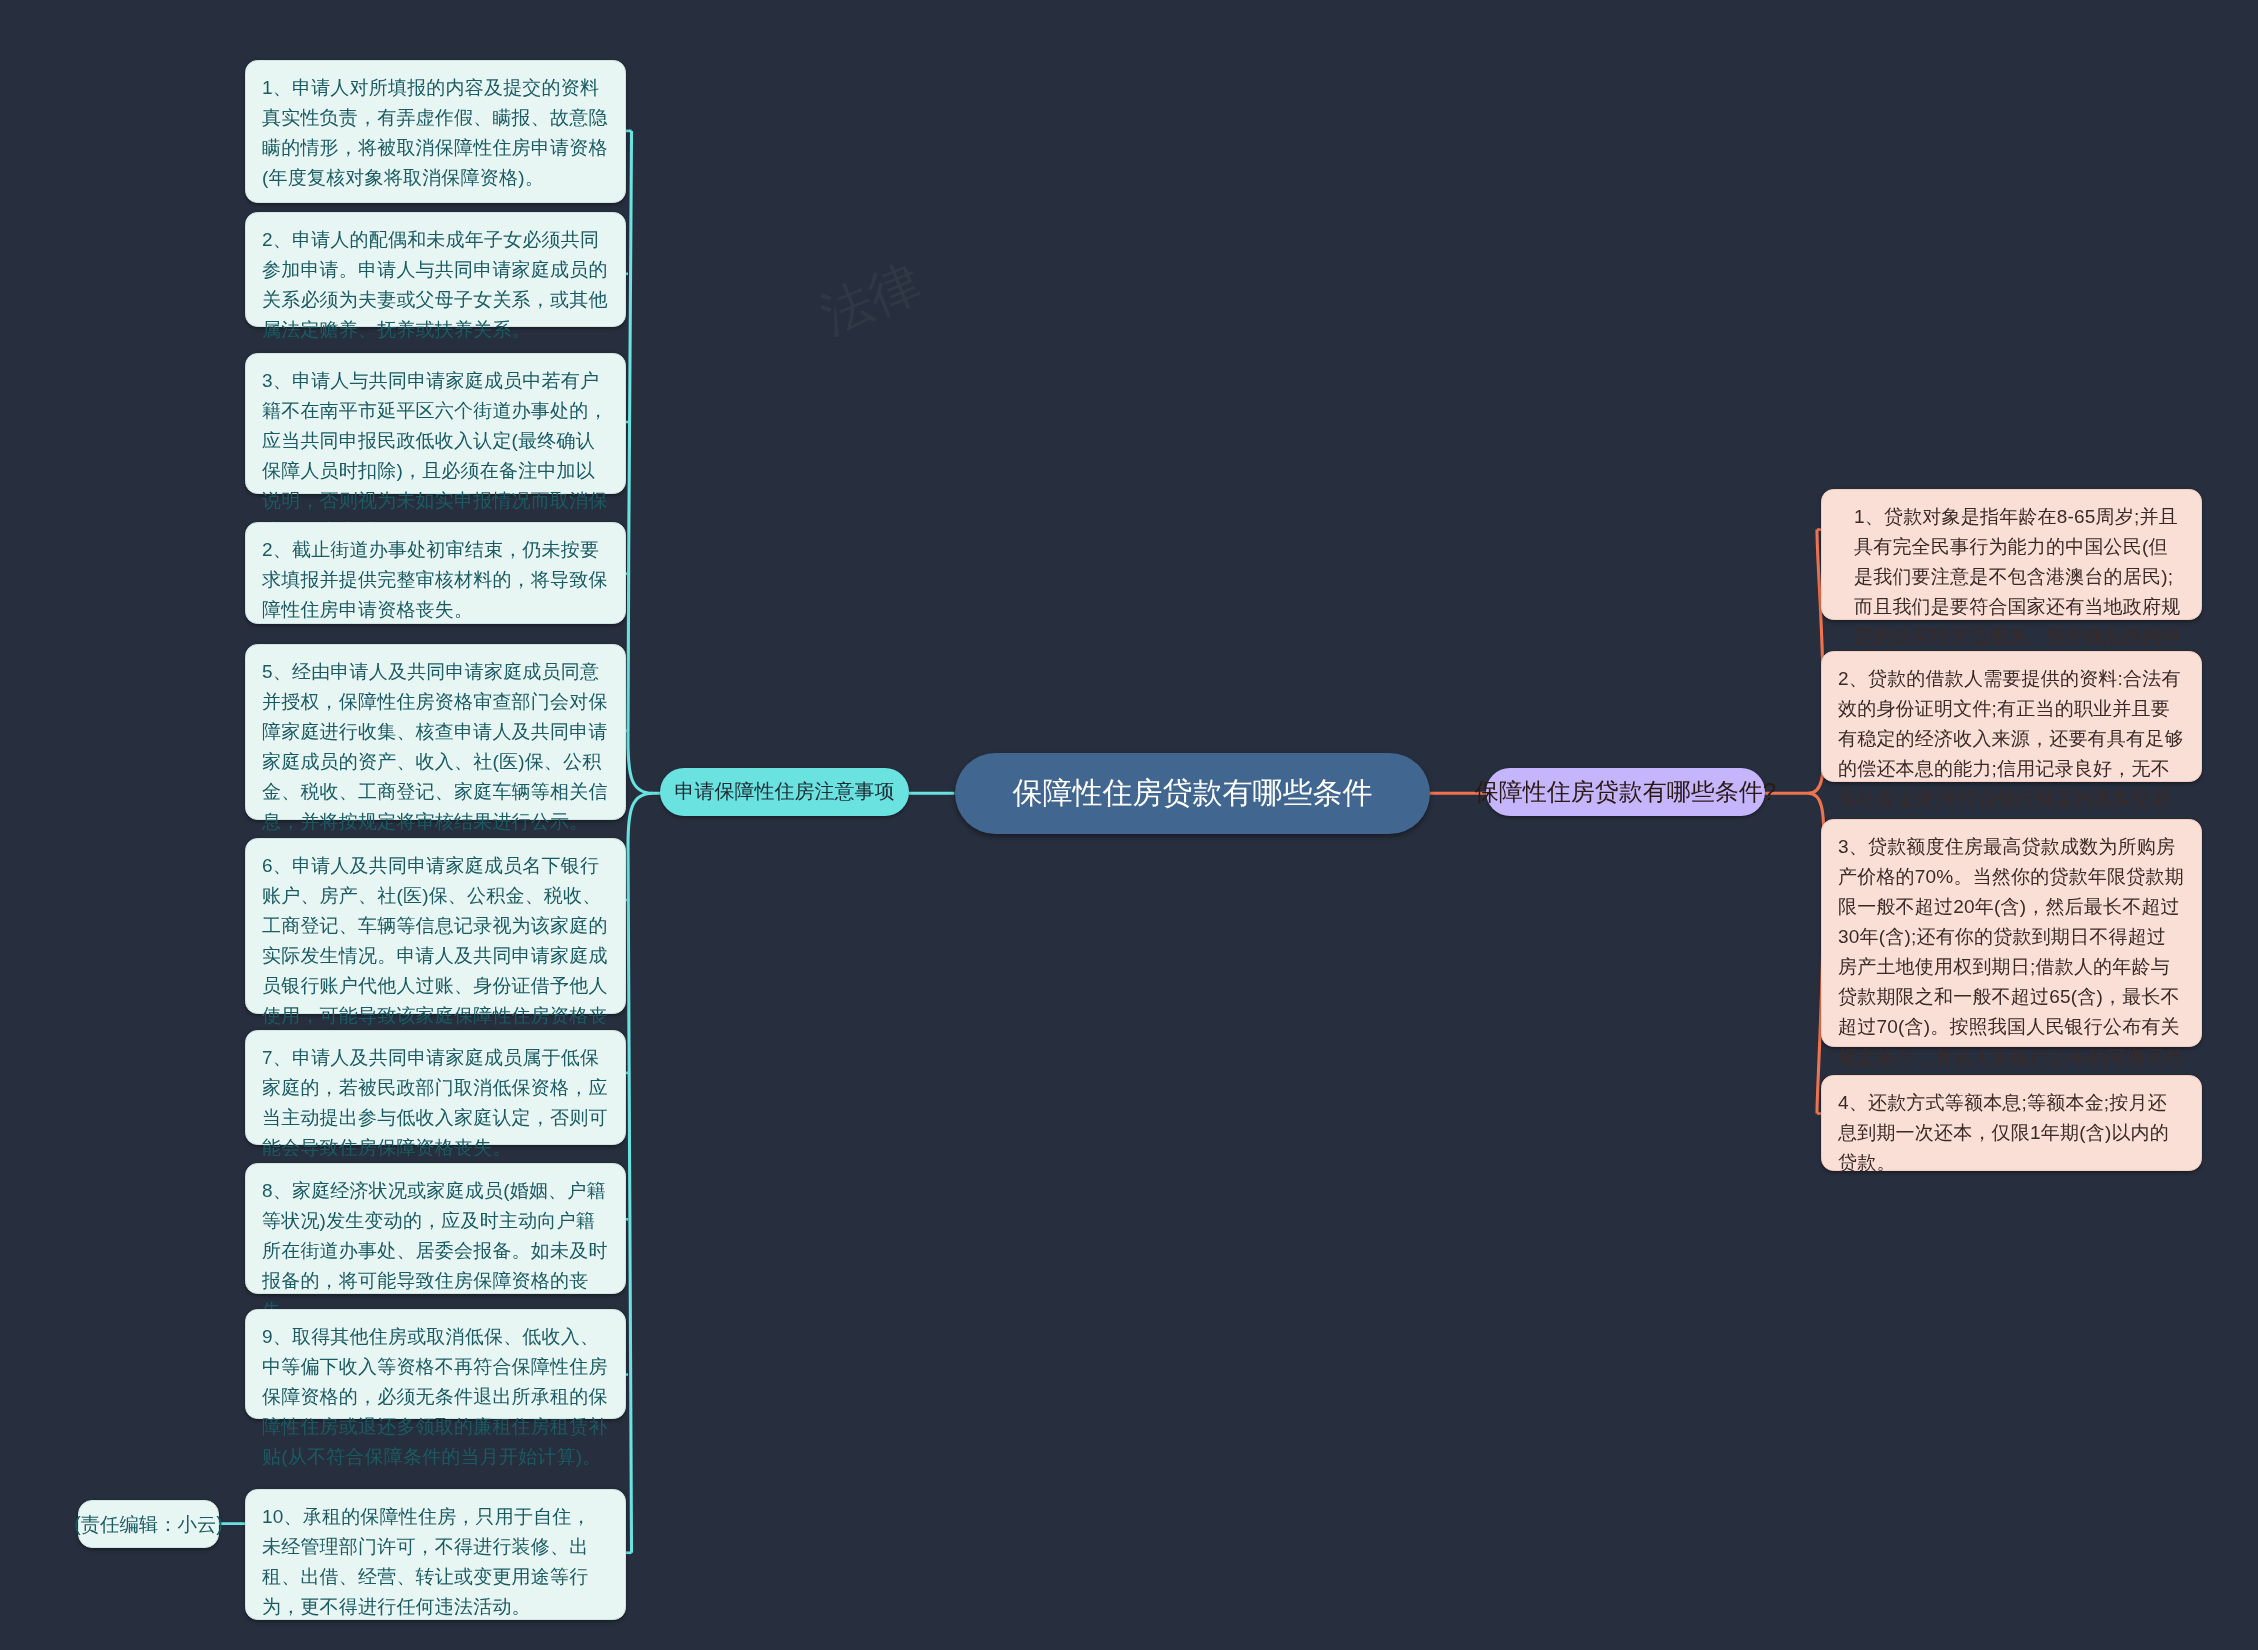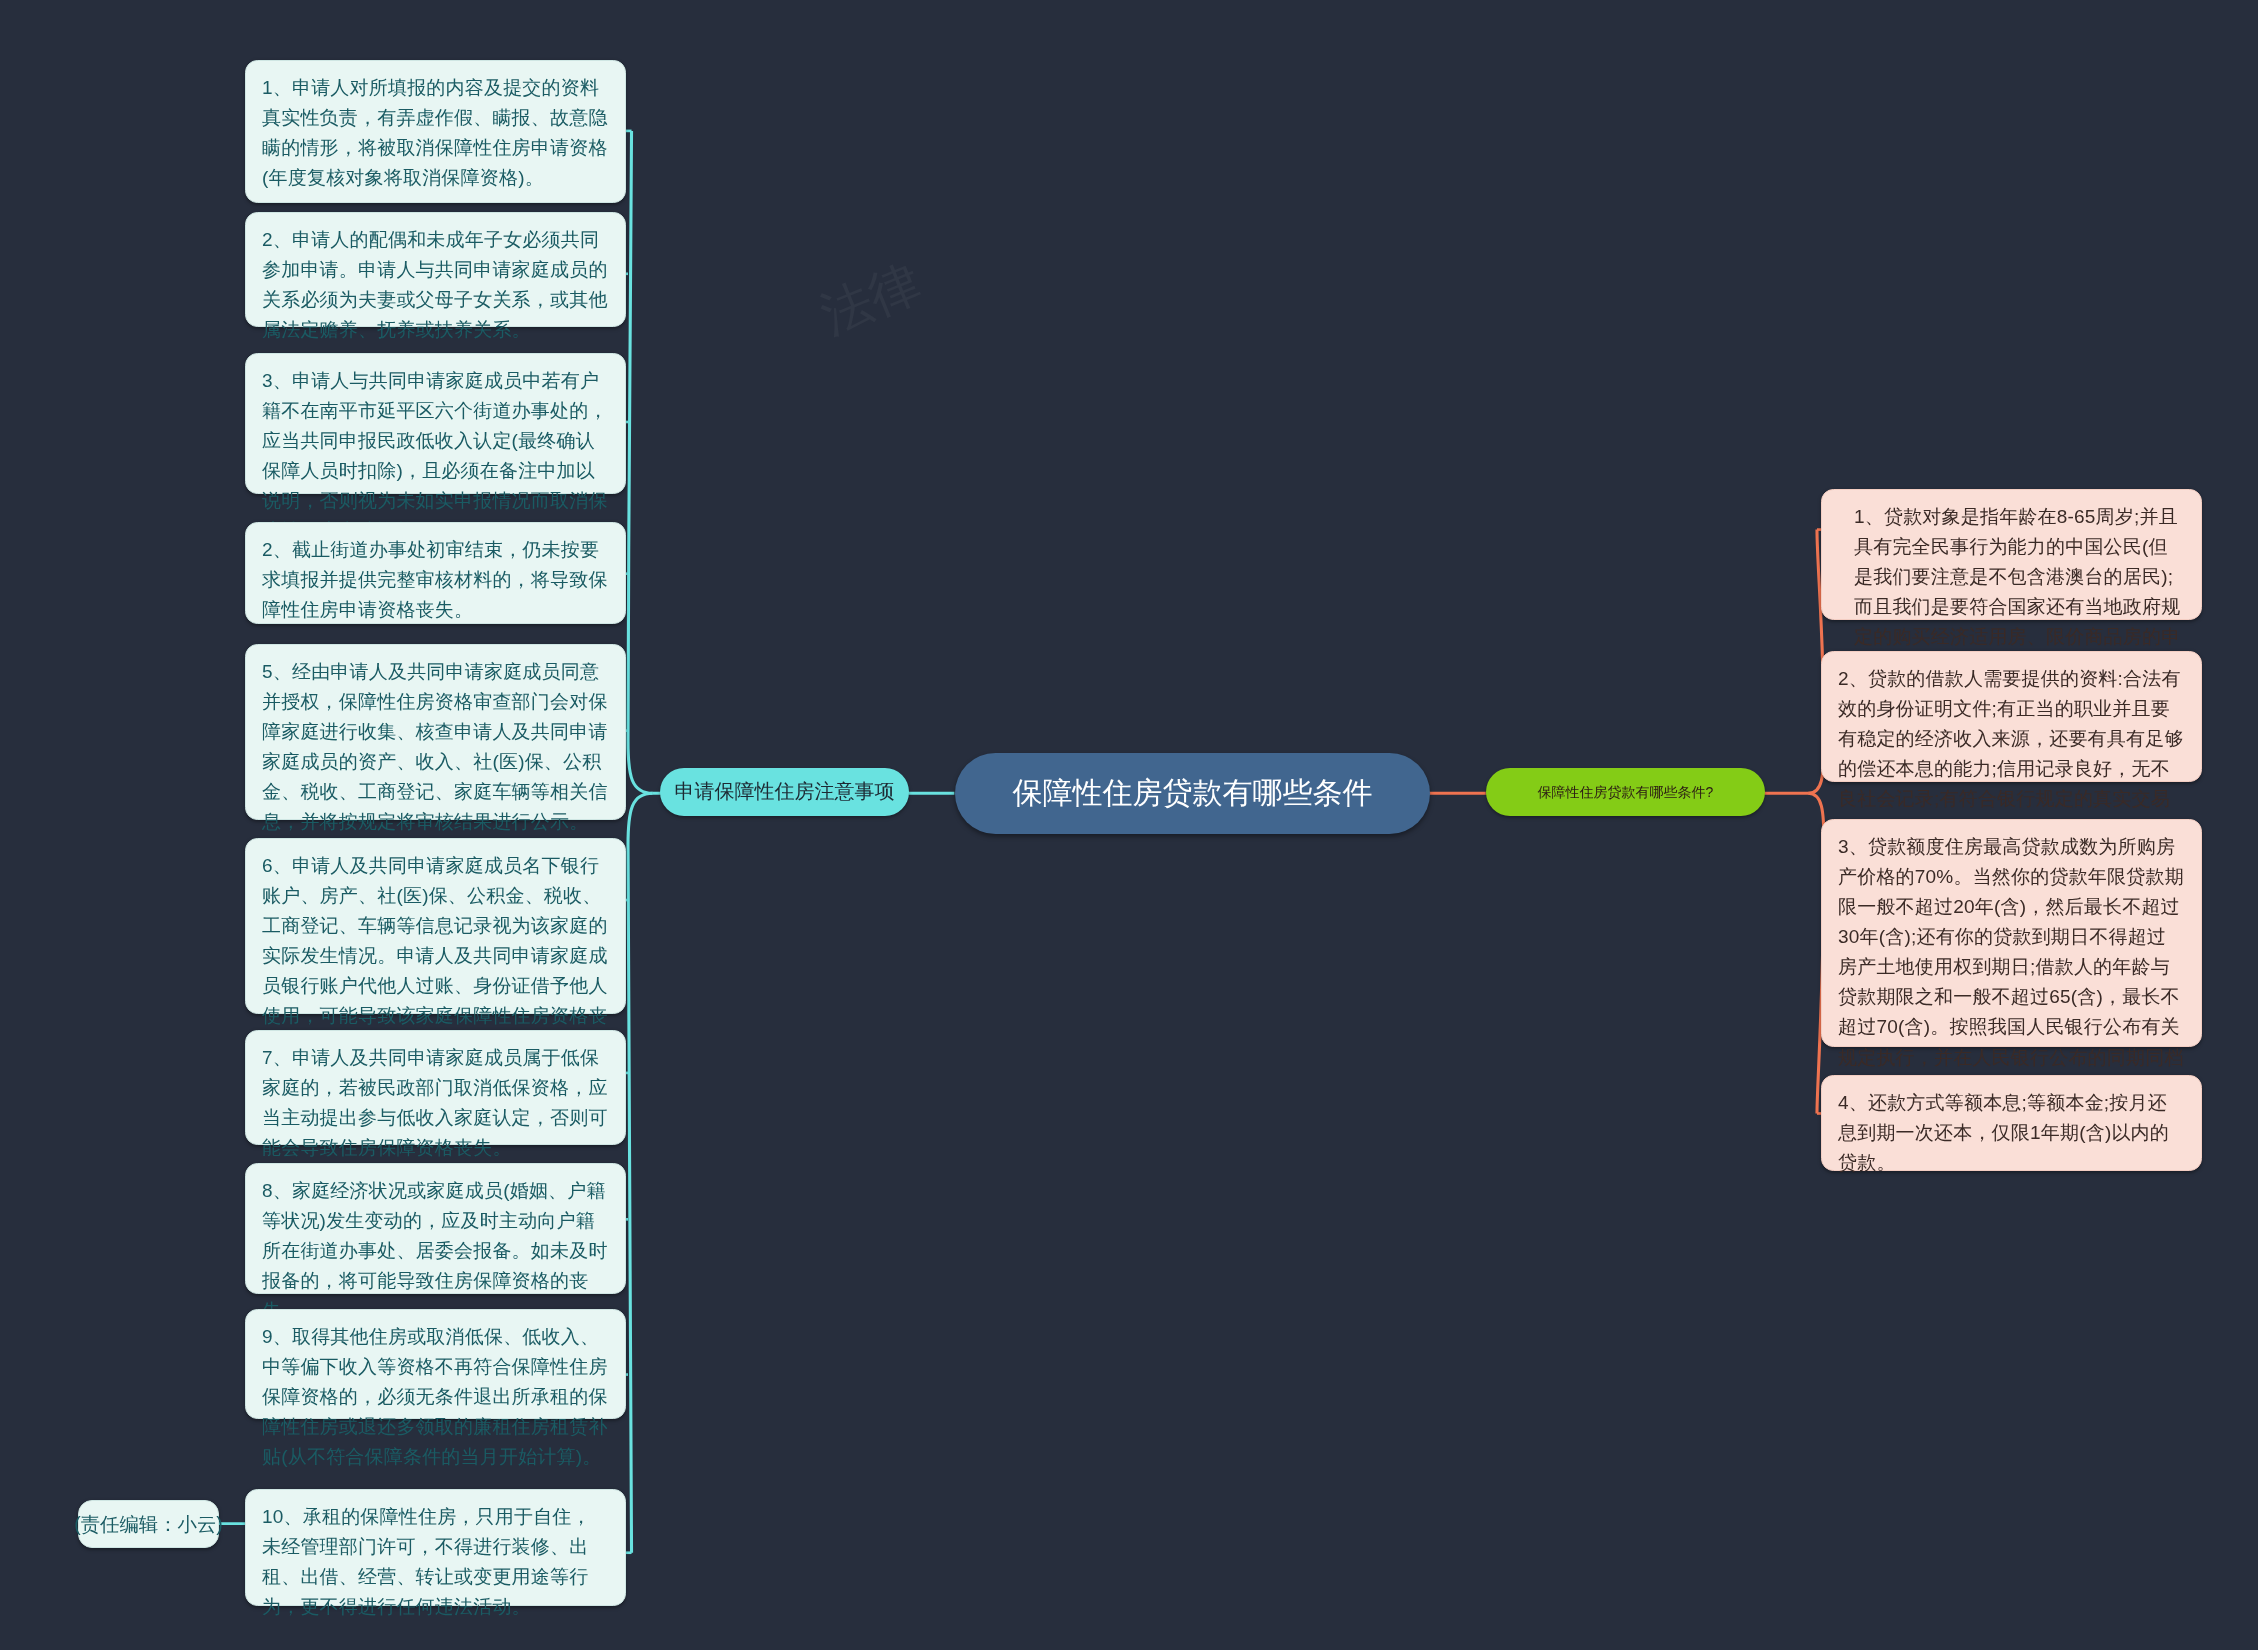--- a/index.html
+++ b/index.html
@@ -64,24 +64,24 @@
     background: #69e2e0;
     color: #1d2a33;
     border-radius: 26.5px;
     font-size: 20px;
     display: flex; align-items: center; justify-content: center;
     box-shadow: 0 1.8px 3.5px rgba(0,0,0,.35);
     padding: 7px 16px;
     white-space: nowrap;
   }
   .branch-right {
-    background: #84cc16;
+    background: #c4b5fd;
     color: #2b1a14;
     border-radius: 26.5px;
-    font-size: 14px;
+    font-size: 24px;
     display: flex; align-items: center; justify-content: center;
     box-shadow: 0 1.8px 3.5px rgba(0,0,0,.35);
     padding: 18px 16px;
     white-space: nowrap;
   }
   .editor-note {
     background: #e8f6f3;
     color: #1a5b63;
     border-radius: 14px;
     border: 1.3px solid #cfe6e3;
@@ -171,21 +171,21 @@
   <div class="node leaf-left" style="left:245px;top:644px;width:381px;height:176px;">5、经由申请人及共同申请家庭成员同意并授权，保障性住房资格审查部门会对保障家庭进行收集、核查申请人及共同申请家庭成员的资产、收入、社(医)保、公积金、税收、工商登记、家庭车辆等相关信息，并将按规定将审核结果进行公示。</div>
 
   <div class="node leaf-left" style="left:245px;top:838px;width:381px;height:176px;">6、申请人及共同申请家庭成员名下银行账户、房产、社(医)保、公积金、税收、工商登记、车辆等信息记录视为该家庭的实际发生情况。申请人及共同申请家庭成员银行账户代他人过账、身份证借予他人使用，可能导致该家庭保障性住房资格丧失，其后果由其自行负责。</div>
 
   <div class="node leaf-left" style="left:245px;top:1030px;width:381px;height:115px;">7、申请人及共同申请家庭成员属于低保家庭的，若被民政部门取消低保资格，应当主动提出参与低收入家庭认定，否则可能会导致住房保障资格丧失。</div>
 
   <div class="node leaf-left" style="left:245px;top:1163px;width:381px;height:131px;">8、家庭经济状况或家庭成员(婚姻、户籍等状况)发生变动的，应及时主动向户籍所在街道办事处、居委会报备。如未及时报备的，将可能导致住房保障资格的丧失。</div>
 
   <div class="node leaf-left" style="left:245px;top:1309px;width:381px;height:110px;">9、取得其他住房或取消低保、低收入、中等偏下收入等资格不再符合保障性住房保障资格的，必须无条件退出所承租的保障性住房或退还多领取的廉租住房租赁补贴(从不符合保障条件的当月开始计算)。</div>
 
-  <div class="node leaf-left" style="left:245px;top:1489px;width:381px;height:117px;">10、承租的保障性住房，只用于自住，未经管理部门许可，不得进行装修、出租、出借、经营、转让或变更用途等行为，更不得进行任何违法活动。</div>
+  <div class="node leaf-left" style="left:245px;top:1489px;width:381px;height:131px;">10、承租的保障性住房，只用于自住，未经管理部门许可，不得进行装修、出租、出借、经营、转让或变更用途等行为，更不得进行任何违法活动。</div>
 
   <div class="node leaf-right" style="left:1821px;top:489px;width:381px;height:131px;padding-left:32px;">1、贷款对象是指年龄在8-65周岁;并且具有完全民事行为能力的中国公民(但是我们要注意是不包含港澳台的居民);而且我们是要符合国家还有当地政府规定的购买经济适用房、限价商品房的申请条件。</div>
 
   <div class="node leaf-right" style="left:1821px;top:651px;width:381px;height:131px;">2、贷款的借款人需要提供的资料:合法有效的身份证明文件;有正当的职业并且要有稳定的经济收入来源，还要有具有足够的偿还本息的能力;信用记录良好，无不良社会记录;有符合银行规定的真实交易背景。</div>
 
   <div class="node leaf-right" style="left:1821px;top:819px;width:381px;height:228px;">3、贷款额度住房最高贷款成数为所购房产价格的70%。当然你的贷款年限贷款期限一般不超过20年(含)，然后最长不超过30年(含);还有你的贷款到期日不得超过房产土地使用权到期日;借款人的年龄与贷款期限之和一般不超过65(含)，最长不超过70(含)。按照我国人民银行公布有关规定执行，并在人民银行公布的同期同档次基准利率的基础上，在规定范围内浮动。</div>
 
   <div class="node leaf-right" style="left:1821px;top:1075px;width:381px;height:96px;">4、还款方式等额本息;等额本金;按月还息到期一次还本，仅限1年期(含)以内的贷款。</div>
 
   <div class="node editor-note" style="left:78px;top:1500px;width:141px;height:48px;">

